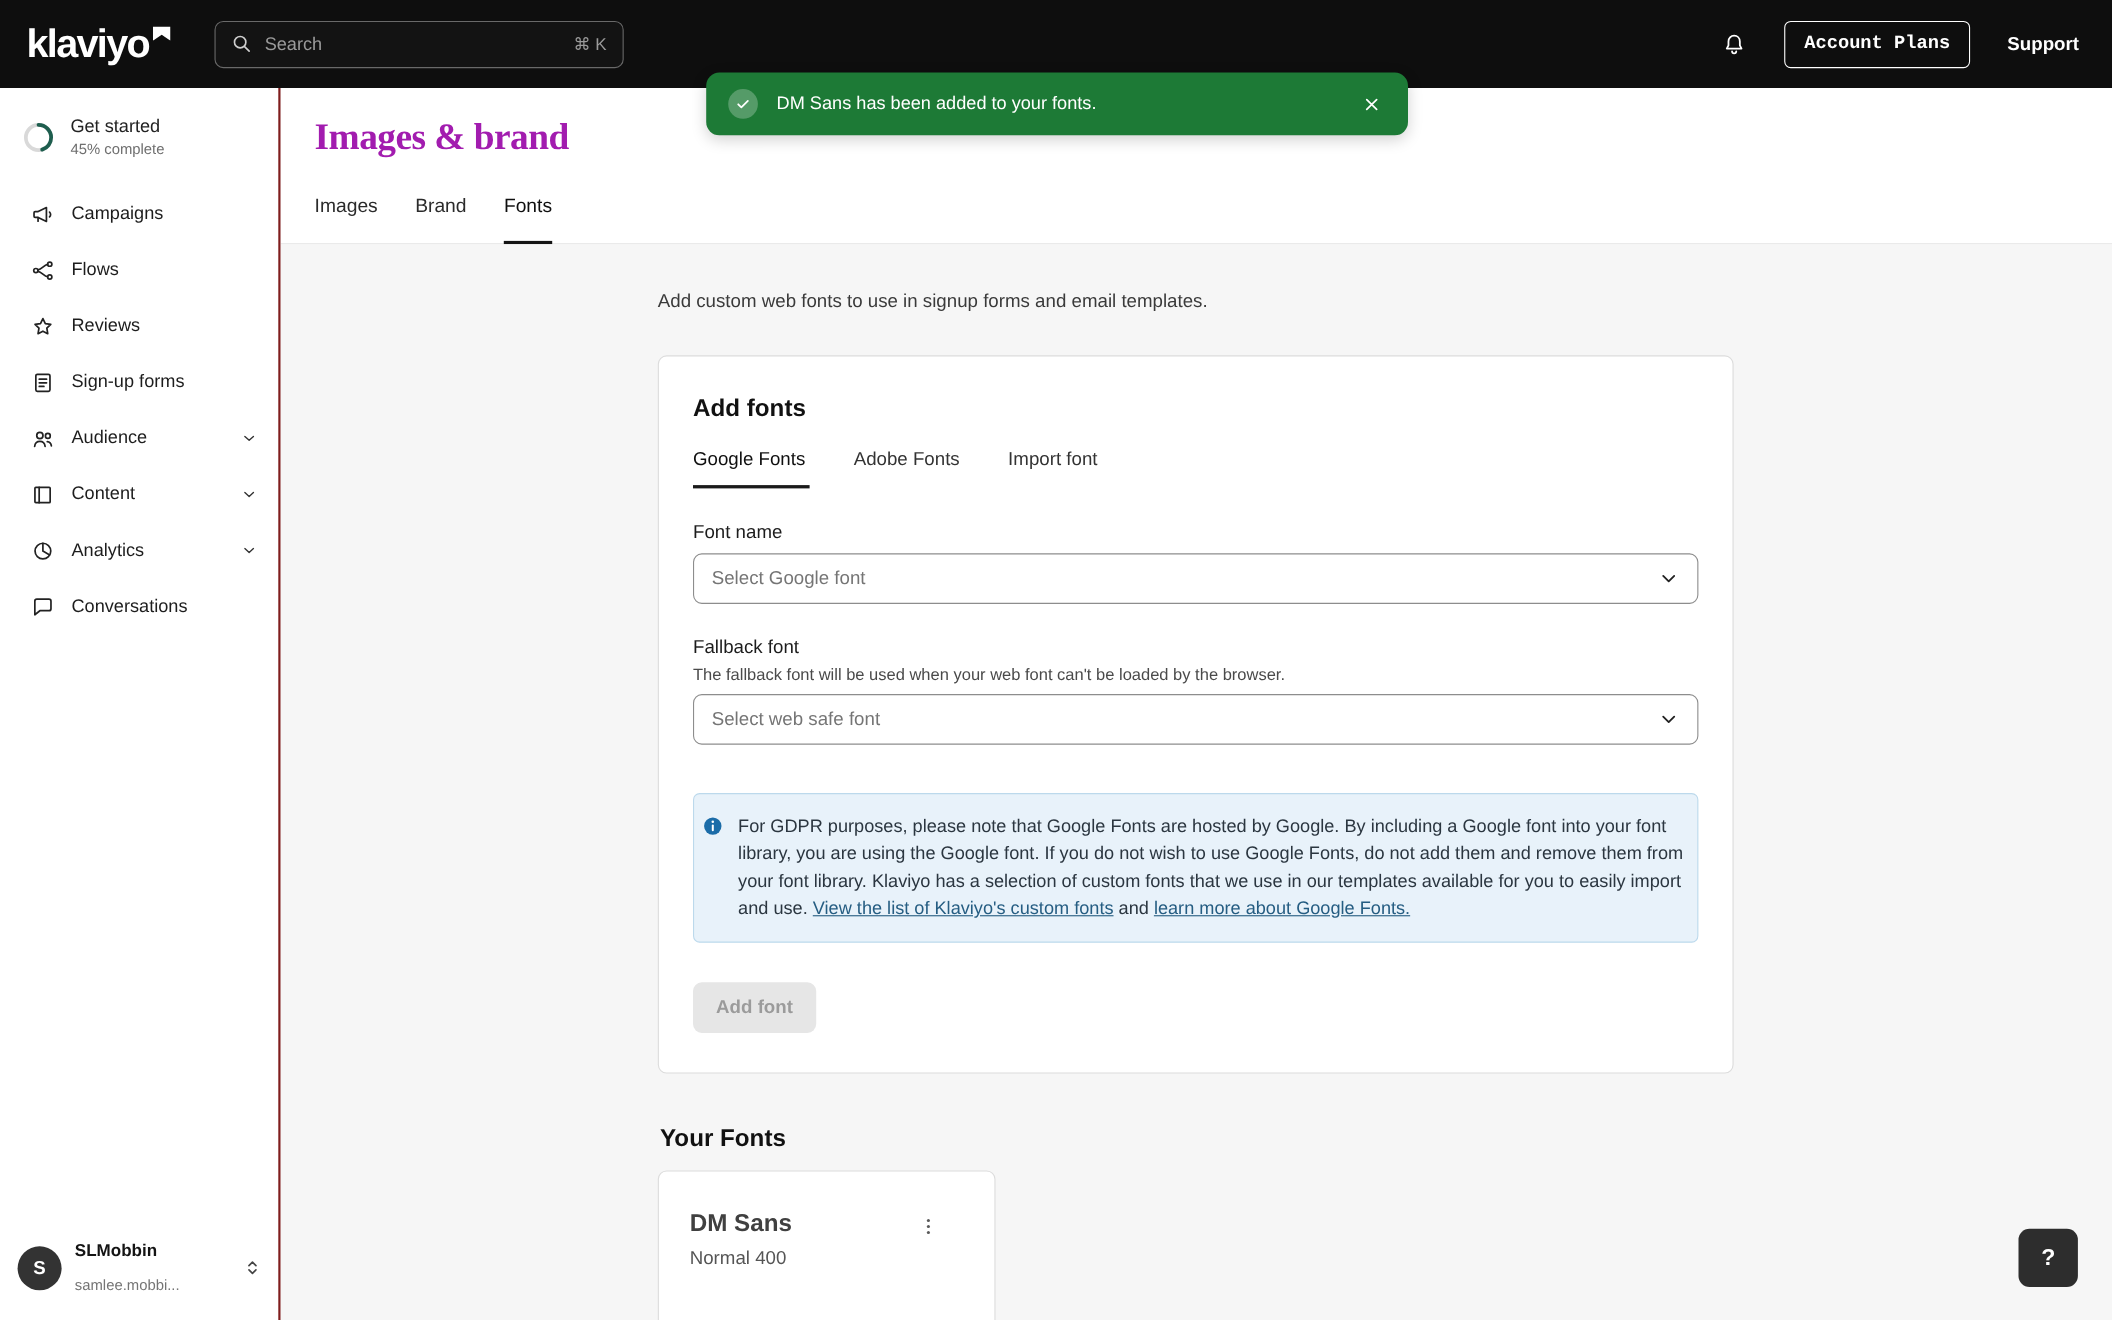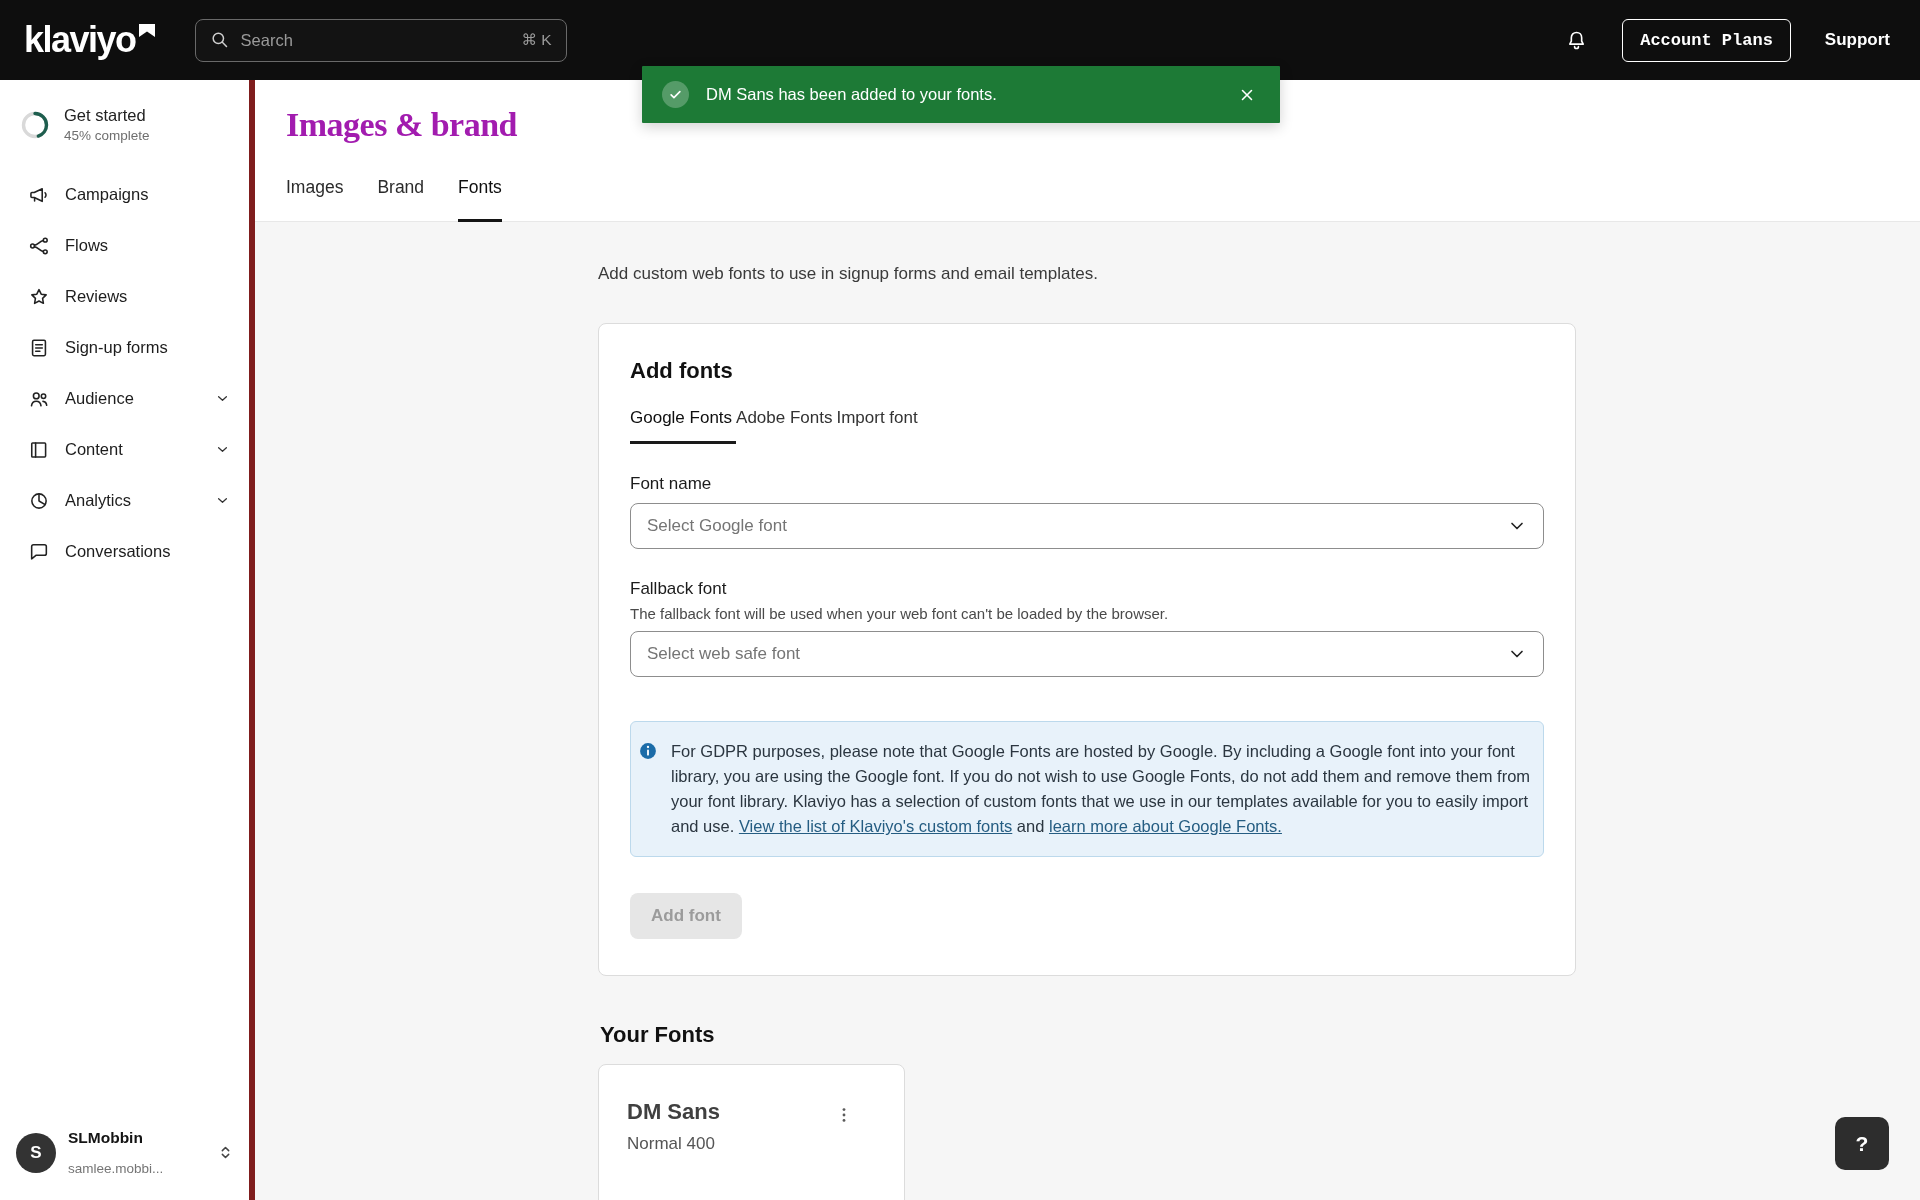--- a/index.html
+++ b/index.html
@@ -22,30 +22,30 @@
   .kbd { color:#9a9a9a; font-size:15.5px; white-space:nowrap; }
   .topbar-right { margin-left:auto; display:flex; align-items:center; gap:34px; }
   .bell { display:flex; cursor:pointer; }
   .account-plans { background:transparent; border:1px solid #ffffff; color:#fff; border-radius:6px;
                    padding:11px 17px; font-size:17px; font-weight:700; cursor:pointer;
                    font-family:Liberation Mono, monospace; }
   .support { color:#fff; font-size:17px; font-weight:700; cursor:pointer; }
 
   
   .toast { position:absolute; left:642px; top:66px; width:638px; height:57px; background:#1d7a36;
-           border-radius:1px; display:flex; align-items:center; padding:0 20px; z-index:60;
+           border-radius:12px; display:flex; align-items:center; padding:0 20px; z-index:60;
            box-shadow:0 4px 14px rgba(0,0,0,.18); }
   .toast-check { width:27px; height:27px; border-radius:50%; background:rgba(255,255,255,.25);
                  display:flex; align-items:center; justify-content:center; margin-right:17px; flex:none; }
   .toast-msg { color:#fff; font-size:16.5px; }
   .toast-close { margin-left:auto; cursor:pointer; display:flex; padding:4px; }
 
   
   .sidebar { position:absolute; top:80px; left:0; bottom:0; width:255px; background:#fff;
-             border-right:6px solid #7f1d1d; z-index:10; }
+             border-right:2px solid #7f1d1d; z-index:10; }
   .get-started { display:flex; align-items:center; gap:14px; padding:26px 10px 0 20px; cursor:pointer; }
   .gs-title { font-size:16.5px; color:#222; }
   .gs-sub { font-size:13.5px; color:#6f6f6f; margin-top:3px; }
   .nav { margin-top:26px; }
   .nav-item { display:flex; align-items:center; gap:15px; height:51px; padding:0 18px 0 28px;
               font-size:16.5px; color:#1d1d1d; cursor:pointer; }
   .nicon { display:flex; width:22px; flex:none; }
   .nav-chevron { margin-left:auto; display:flex; }
   .user { position:absolute; left:0; right:0; bottom:0; display:flex; align-items:center; gap:12px;
           padding:16px 14px 24px 16px; cursor:pointer; }
@@ -67,21 +67,21 @@
   .main-tab.active { color:#0f0f0f; border-bottom-color:#141414; }
 
   
   .content { position:absolute; left:255px; top:222px; right:0; bottom:0; background:#f6f6f6;
              overflow:hidden; }
   .intro { position:absolute; left:343px; top:42px; font-size:17px; color:#3a3a3a; }
 
   .card { position:absolute; left:343px; top:101px; width:978px; background:#fff;
           border:1px solid #dcdcdc; border-radius:8px; padding:34px 31px 36px 31px; }
   .card-title { font-size:22px; font-weight:700; color:#111; }
-  .font-tabs { display:flex; margin-top:24px; }
+  .font-tabs { display:flex; gap:40px; margin-top:24px; }
   .font-tab { font-size:17px; color:#333; padding:0 4px 13px 0; border-bottom:3px solid transparent;
               cursor:pointer; }
   .font-tab.active { color:#0f0f0f; border-bottom-color:#1a1a1a; font-weight:500; }
   .field-label { font-size:17px; font-weight:500; color:#1c1c1c; margin-top:30px; }
   .field-help { font-size:15px; color:#4a4a4a; margin-top:6px; }
   .select { display:flex; align-items:center; justify-content:space-between; height:46px;
             border:1px solid #8d8d8d; border-radius:8px; padding:0 16px; background:#fff;
             cursor:pointer; margin-top:9px; }
   .select .ph { color:#757575; font-size:17px; }
   .gdpr { display:flex; gap:13px; background:#e8f2fa; border:1px solid #bcd9ec; border-radius:6px;

